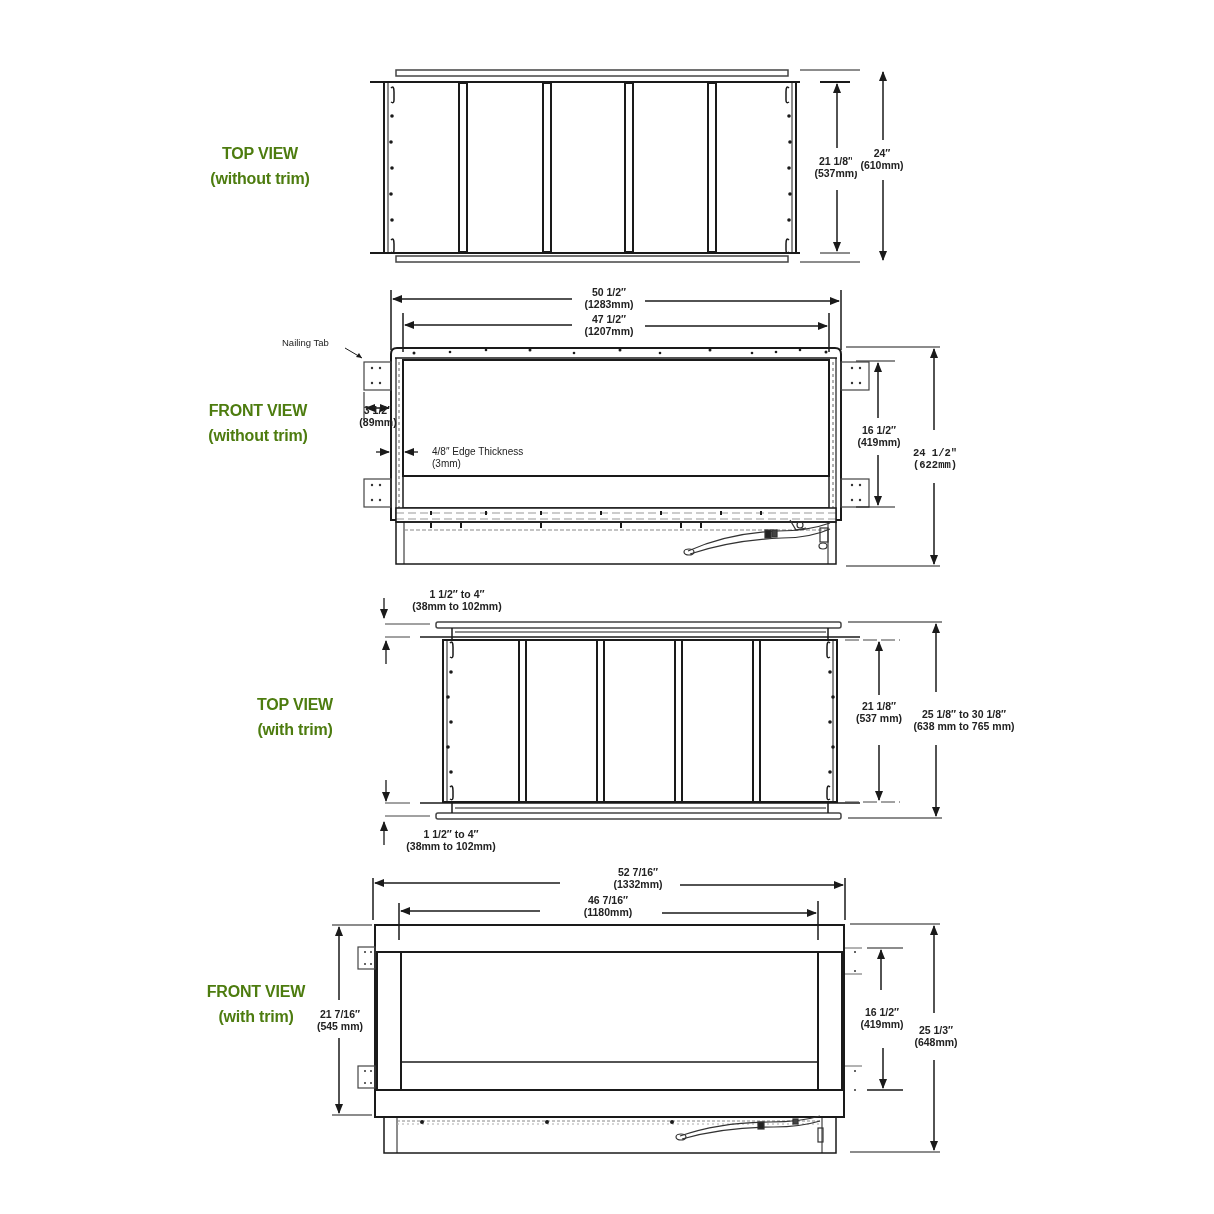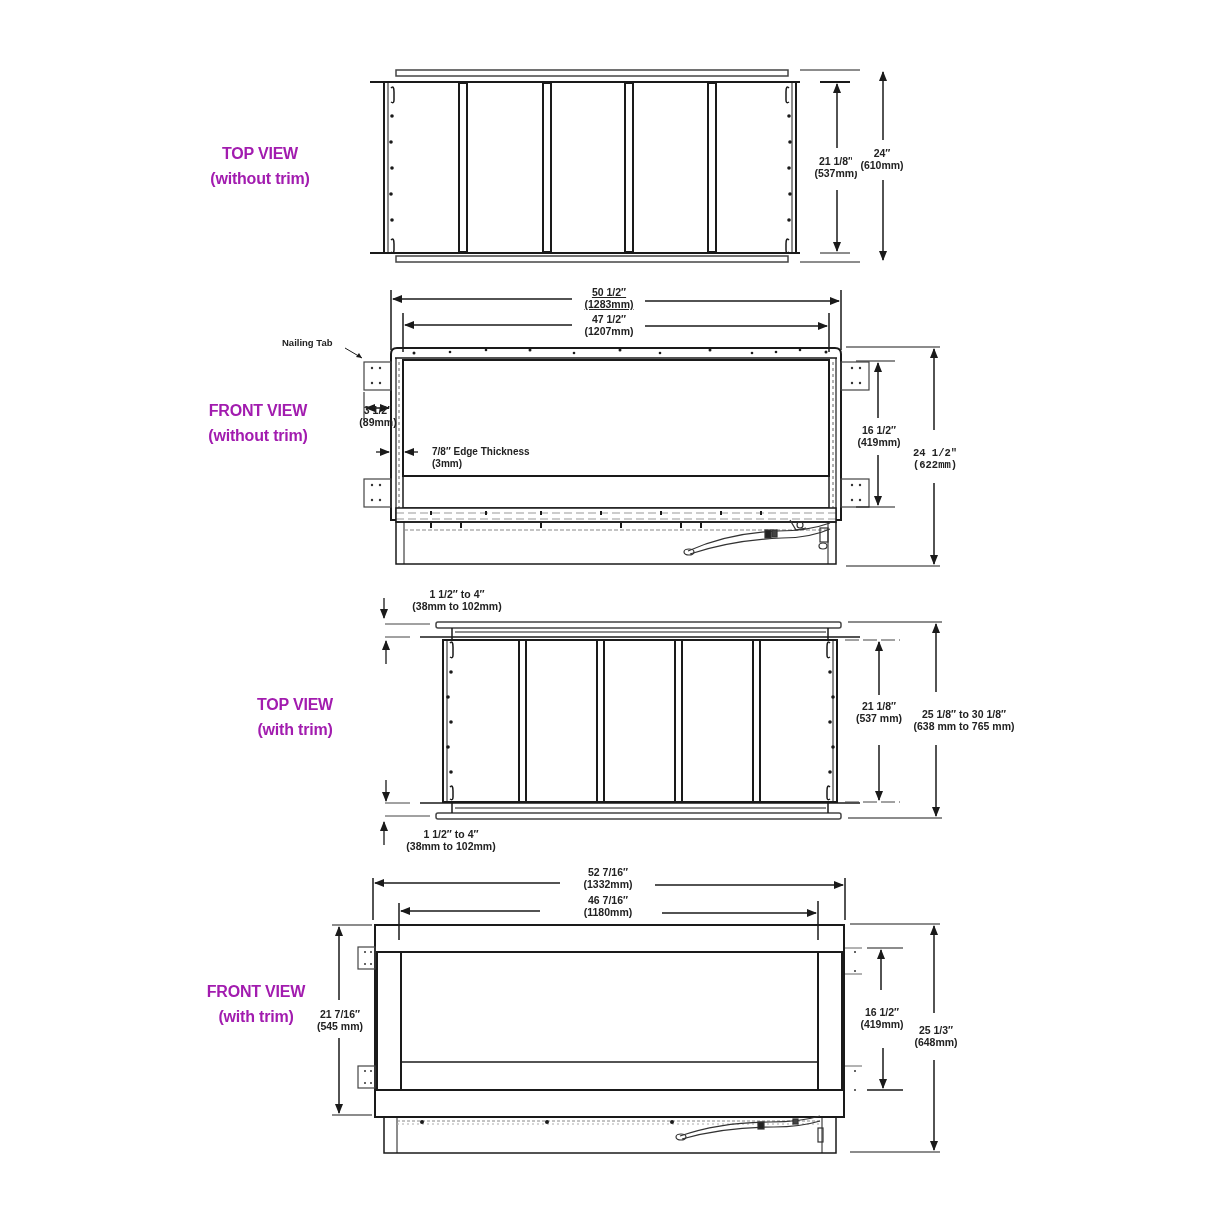--- a/index.html
+++ b/index.html
@@ -1,22 +1,22 @@
 <!DOCTYPE html>
 <html><head>
 <meta charset="utf-8">
 <style>
   html,body{margin:0;padding:0;background:#ffffff;}
   body{width:1214px;height:1214px;position:relative;overflow:hidden;font-family:"Liberation Sans","DejaVu Sans",sans-serif;color:#1a1a1a;}
   #canvas{position:absolute;left:0;top:0;width:1214px;height:1214px;}
-  .view-title{position:absolute;text-align:center;font-weight:bold;font-size:16px;line-height:25px;color:#a21caf;letter-spacing:-0.2px;}
+  .view-title{position:absolute;text-align:center;font-weight:bold;font-size:16px;line-height:25px;color:#4d7c0f;letter-spacing:-0.2px;}
   .view-title span{display:block;}
   .dim{position:absolute;text-align:center;font-weight:bold;font-size:10.5px;line-height:12px;color:#222;white-space:nowrap;background:#fff;}
   .dim span{display:block;}
-  .note{position:absolute;font-weight:bold;font-size:10px;line-height:12px;color:#222;white-space:nowrap;}
+  .note{position:absolute;font-weight:normal;font-size:10px;line-height:12px;color:#222;white-space:nowrap;}
 </style>
 </head>
 <body>
 
 <div id="canvas">
 
 <svg width="1214" height="1214" viewBox="0 0 1214 1214" xmlns="http://www.w3.org/2000/svg" style="position:absolute;left:0;top:0">
   <defs>
     <marker id="ah" markerWidth="10" markerHeight="8" refX="9" refY="4" orient="auto-start-reverse" markerUnits="userSpaceOnUse">
       <path d="M0,0 L10,4 L0,8 Z" fill="#1a1a1a"></path>
@@ -343,35 +343,35 @@
 
 <div class="dim" style="left:808px;top:155px;width:56px;">
   <span>21 1/8″</span>
   <span>(537mm)</span>
 </div>
 <div class="dim" style="left:852px;top:147px;width:60px;">
   <span>24″</span>
   <span>(610mm)</span>
 </div>
 
-<div class="dim" style="left:573px;top:286px;width:72px;text-decoration:underline;">
+<div class="dim" style="left:573px;top:286px;width:72px;">
   <span>50 1/2″</span>
   <span>(1283mm)</span>
 </div>
 <div class="dim" style="left:573px;top:313px;width:72px;">
   <span>47 1/2″</span>
   <span>(1207mm)</span>
 </div>
 <div class="note" style="left:282px;top:337px;font-size:9.5px;">Nailing Tab</div>
 <div class="dim" style="left:354px;top:404px;width:48px;background:transparent;">
   <span>3 1/2″</span>
   <span>(89mm)</span>
 </div>
 <div class="note" style="left:432px;top:446px;">
-  <span style="display:block">7/8″ Edge Thickness</span>
+  <span style="display:block">4/8″ Edge Thickness</span>
   <span style="display:block">(3mm)</span>
 </div>
 <div class="dim" style="left:851px;top:424px;width:56px;">
   <span>16 1/2″</span>
   <span>(419mm)</span>
 </div>
 <div class="dim" style="left:904px;top:447px;width:62px;font-family:Liberation Mono, monospace;">
   <span>24 1/2″</span>
   <span>(622mm)</span>
 </div>
@@ -386,21 +386,21 @@
 </div>
 <div class="dim" style="left:848px;top:700px;width:62px;">
   <span>21 1/8″</span>
   <span>(537 mm)</span>
 </div>
 <div class="dim" style="left:905px;top:708px;width:118px;">
   <span>25 1/8″ to 30 1/8″</span>
   <span>(638 mm to 765 mm)</span>
 </div>
 
-<div class="dim" style="left:566px;top:866px;width:84px;">
+<div class="dim" style="left:596px;top:866px;width:84px;">
   <span>52 7/16″</span>
   <span>(1332mm)</span>
 </div>
 <div class="dim" style="left:566px;top:894px;width:84px;">
   <span>46 7/16″</span>
   <span>(1180mm)</span>
 </div>
 <div class="dim" style="left:310px;top:1008px;width:60px;text-align:center;">
   <span>21 7/16″</span>
   <span>(545 mm)</span>

